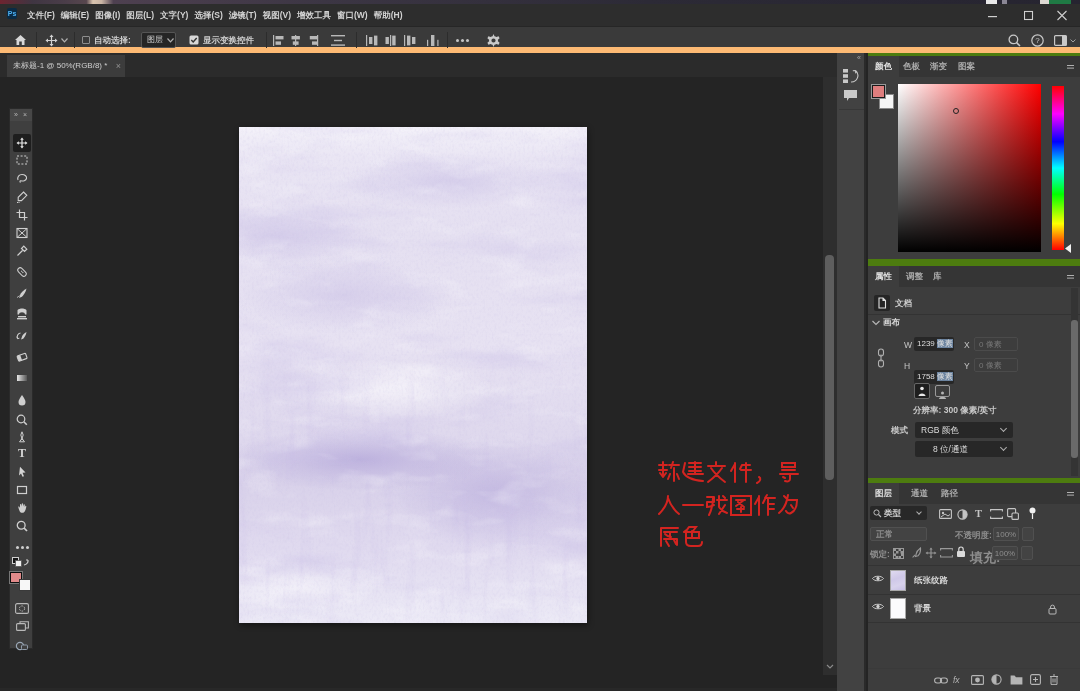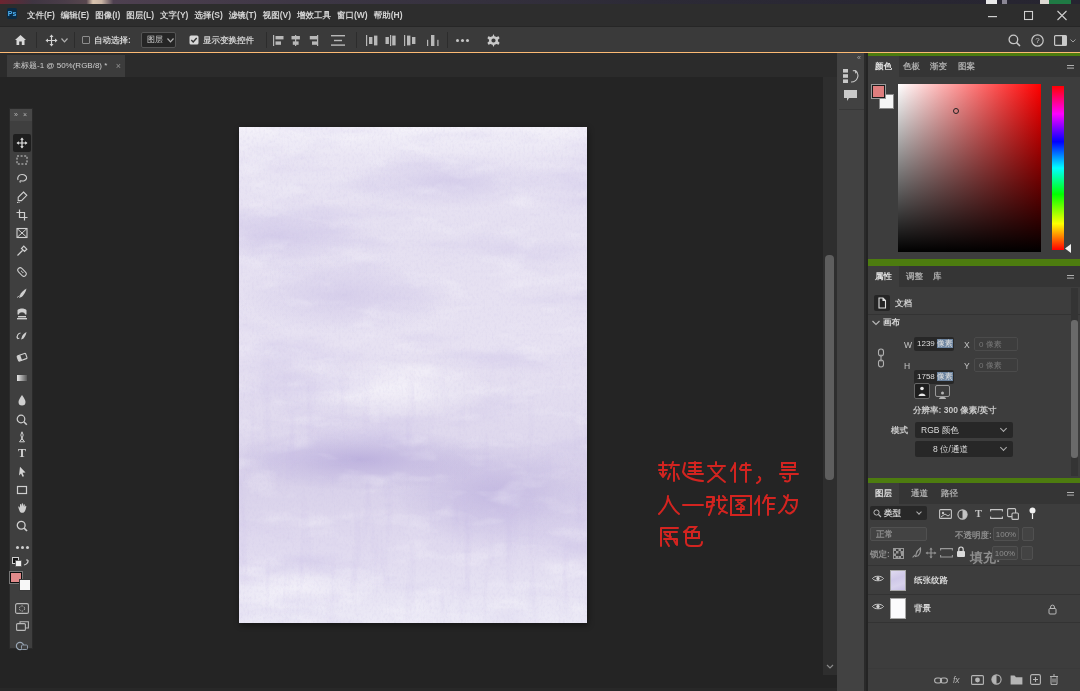--- a/index.html
+++ b/index.html
@@ -11,21 +11,21 @@
 #sliver{left:0;top:0;width:1080px;height:4px;background:linear-gradient(90deg,#6e2430 0%,#3f3542 3%,#4a3d49 6%,#57464e 8%,#d9c3ae 8.6%,#c9b4a4 9.4%,#4e4050 10.5%,#3c3644 30%,#2c2a36 60%,#262430 100%)}
 .chip{position:absolute;top:0;height:4px}
 
 #titlebar{left:0;top:4px;width:1080px;height:23px;background:#2d2d2d;border-bottom:1px solid #262626}
 #pslogo{position:absolute;left:7px;top:4px;width:10px;height:11px;background:#0a2b45;border-radius:2px;color:#4fb3f6;font-size:7px;font-weight:bold;text-align:center;line-height:11px}
 #menus{position:absolute;left:27px;top:0;height:23px;display:flex;align-items:center;color:#d2d2d2;font-size:8.5px;white-space:nowrap}
 #menus span{margin-right:6px}
 #menus span,.ptab,.optlabel{font-weight:bold}
 .winbtn{position:absolute;top:0;height:23px;color:#cfcfcf;text-align:center}
 
-#optbar{left:0;top:27px;width:1080px;height:26px;background:#3a3a3a;border-bottom:1px solid #fdba74}
+#optbar{left:0;top:27px;width:1080px;height:26px;background:#3a3a3a;border-bottom:6px solid #fdba74}
 #optbar .sep{position:absolute;top:5px;width:1px;height:16px;background:#2c2c2c}
 .optlabel{position:absolute;color:#cccccc;font-size:8.5px;line-height:26px;white-space:nowrap}
 
 #tabbar{left:0;top:53px;width:837px;height:24px;background:#2b2b2b}
 #tab{position:absolute;left:7px;top:2px;width:118px;height:26px;background:#3c3c3c;color:#cfcfcf;font-size:8px;line-height:22px;padding-left:6px;white-space:nowrap}
 #tab .x{position:absolute;right:4px;top:0;color:#909090;font-size:9px}
 
 #canvas{left:0;top:77px;width:823px;height:598px;background:#242424;overflow:hidden}
 #paper{position:absolute;left:239px;top:50px;width:348px;height:496px;box-shadow:1px 2px 6px rgba(0,0,0,.45);
 background:

